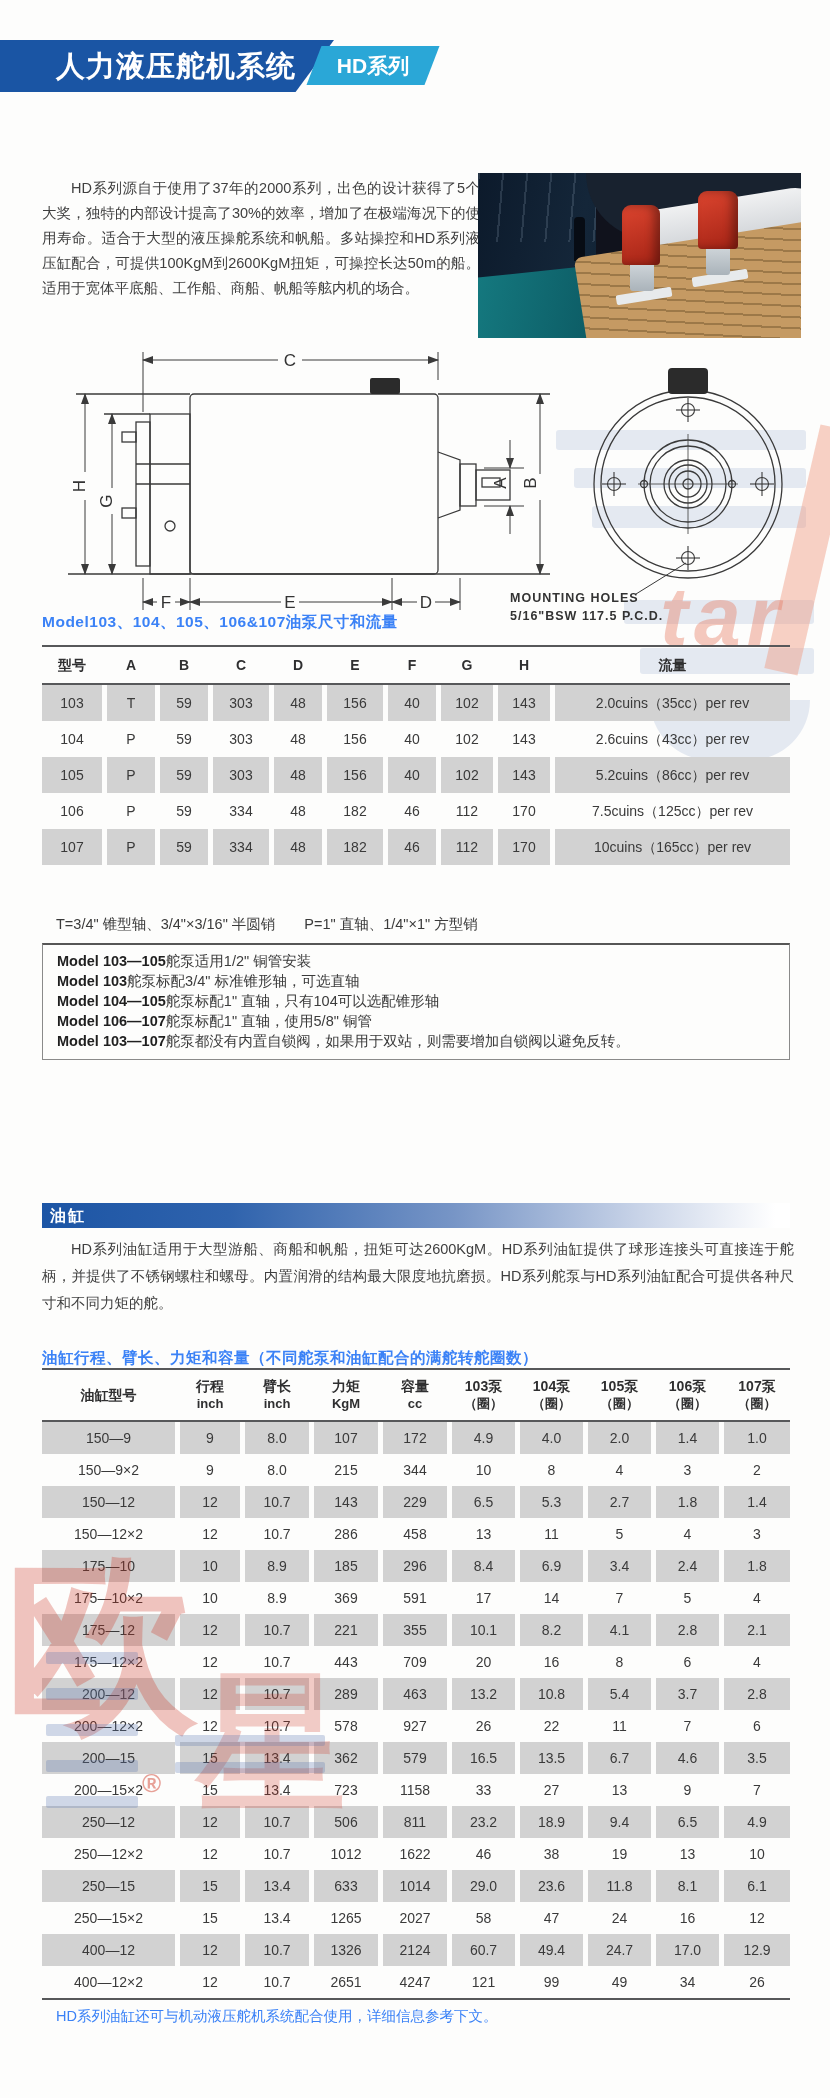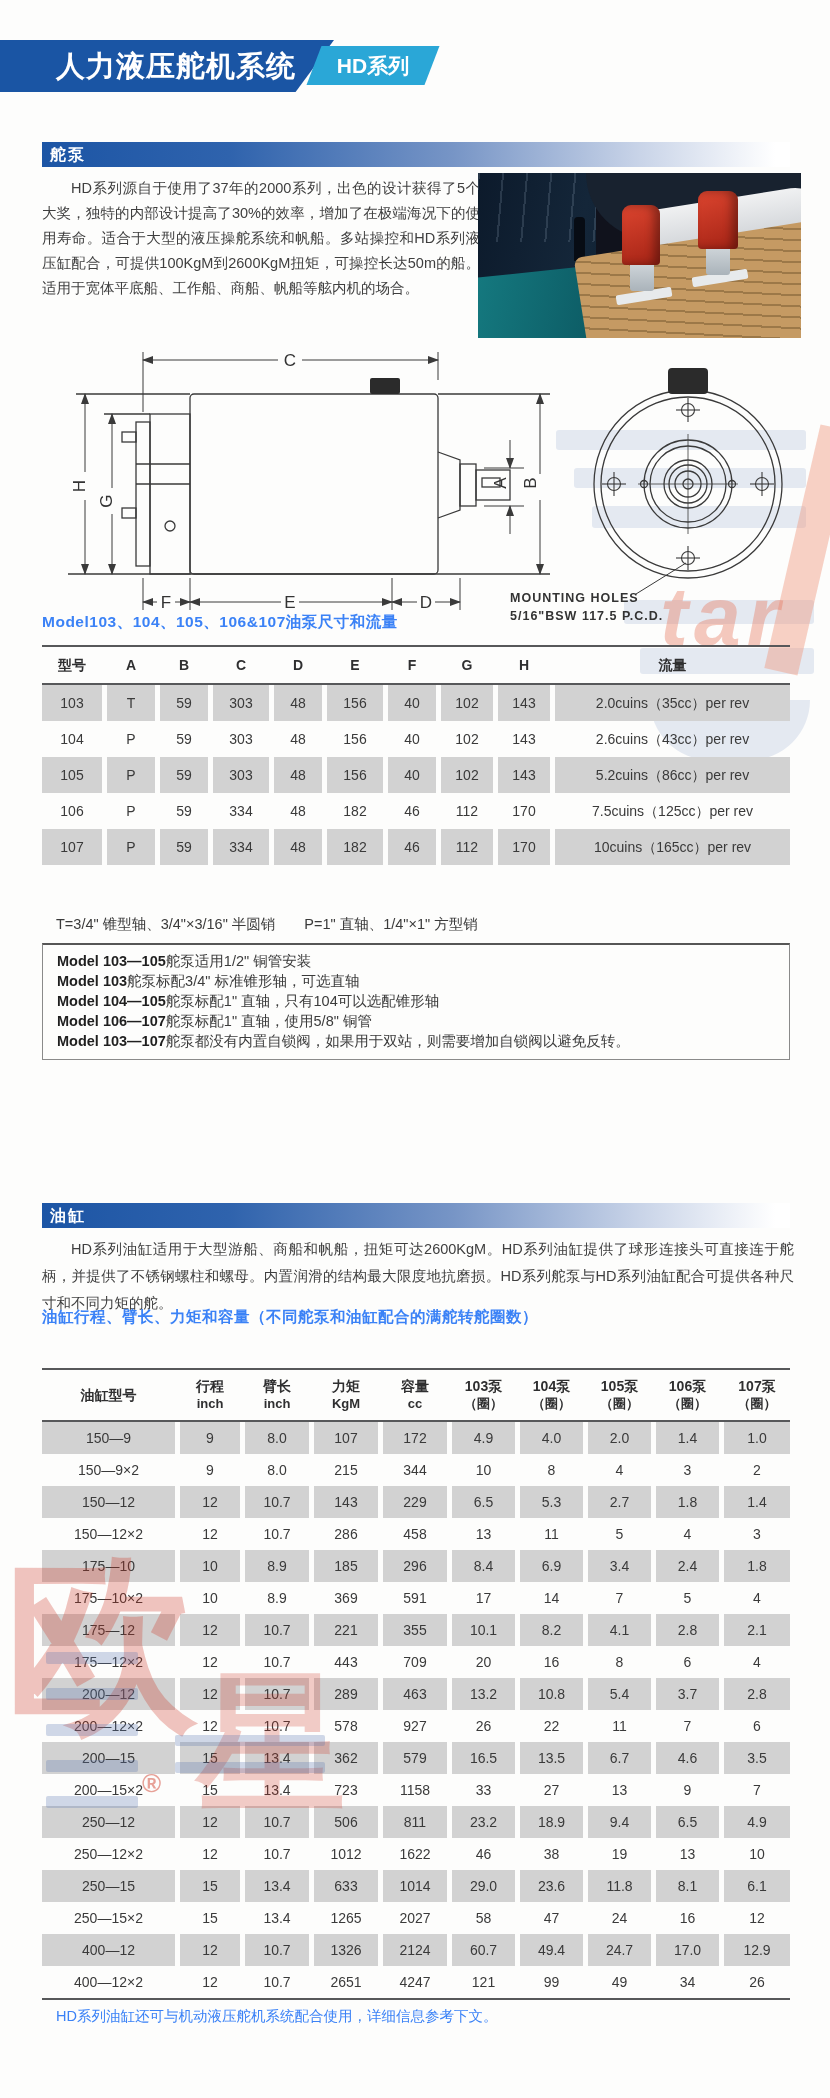--- a/index.html
+++ b/index.html
@@ -44,21 +44,21 @@
   .ph-ped{position:absolute;width:24px;height:30px;background:linear-gradient(#d2d8dc,#aab3ba);border-radius:3px;}
   .ph-red{position:absolute;background:linear-gradient(160deg,#dc452f,#a42315);border-radius:9px 9px 4px 4px;
       box-shadow:inset -6px 0 10px rgba(0,0,0,.35);}
 
   
   .diagram{position:absolute;left:40px;top:272px;width:760px;height:370px;z-index:2;}
 
   
   .blue-title{position:absolute;left:42px;color:#3b82f6;font-weight:bold;font-size:15.5px;letter-spacing:.5px;}
   #t1-title{top:612px}
-  #t2-title{top:1307px}
+  #t2-title{top:1348px}
 
   
   .dtable{position:absolute;left:42px;width:748px;z-index:3;}
   #table1{top:645px}
   #table2{top:1368px;border-bottom:2px solid #57585a;}
   .trow{display:flex;gap:5px;justify-content:flex-end;}
   .t1 .trow{height:36px}
   .t2 .trow{height:32px}
   .t2 .thead{height:50px}
   .thead{border-top:2px solid #57585a;border-bottom:2px solid #57585a;font-weight:bold;}
@@ -114,23 +114,20 @@
 
 <div class="page">
 
   <div class="banner">
     <div class="banner-title">人力液压舵机系统</div>
   </div>
   <div class="badge">
     <span class="badge-label">HD系列</span>
   </div>
 
-  <div class="section-bar" id="bar-pump">
-    <div class="label">舵泵</div>
-  </div>
 
   <div class="intro" id="pump-intro">HD系列源自于使用了37年的2000系列，出色的设计获得了5个大奖，独特的内部设计提高了30%的效率，增加了在极端海况下的使用寿命。适合于大型的液压操舵系统和帆船。多站操控和HD系列液压缸配合，可提供100KgM到2600KgM扭矩，可操控长达50m的船。适用于宽体平底船、工作船、商船、帆船等舷内机的场合。</div>
 
   <div class="photo">
     <div class="ph-lights"></div>
     <div class="ph-booth"></div>
     <div class="ph-person"></div>
     <div class="ph-floor"></div>
     <div class="ph-hull"></div>
     <div class="ph-tube"></div>

